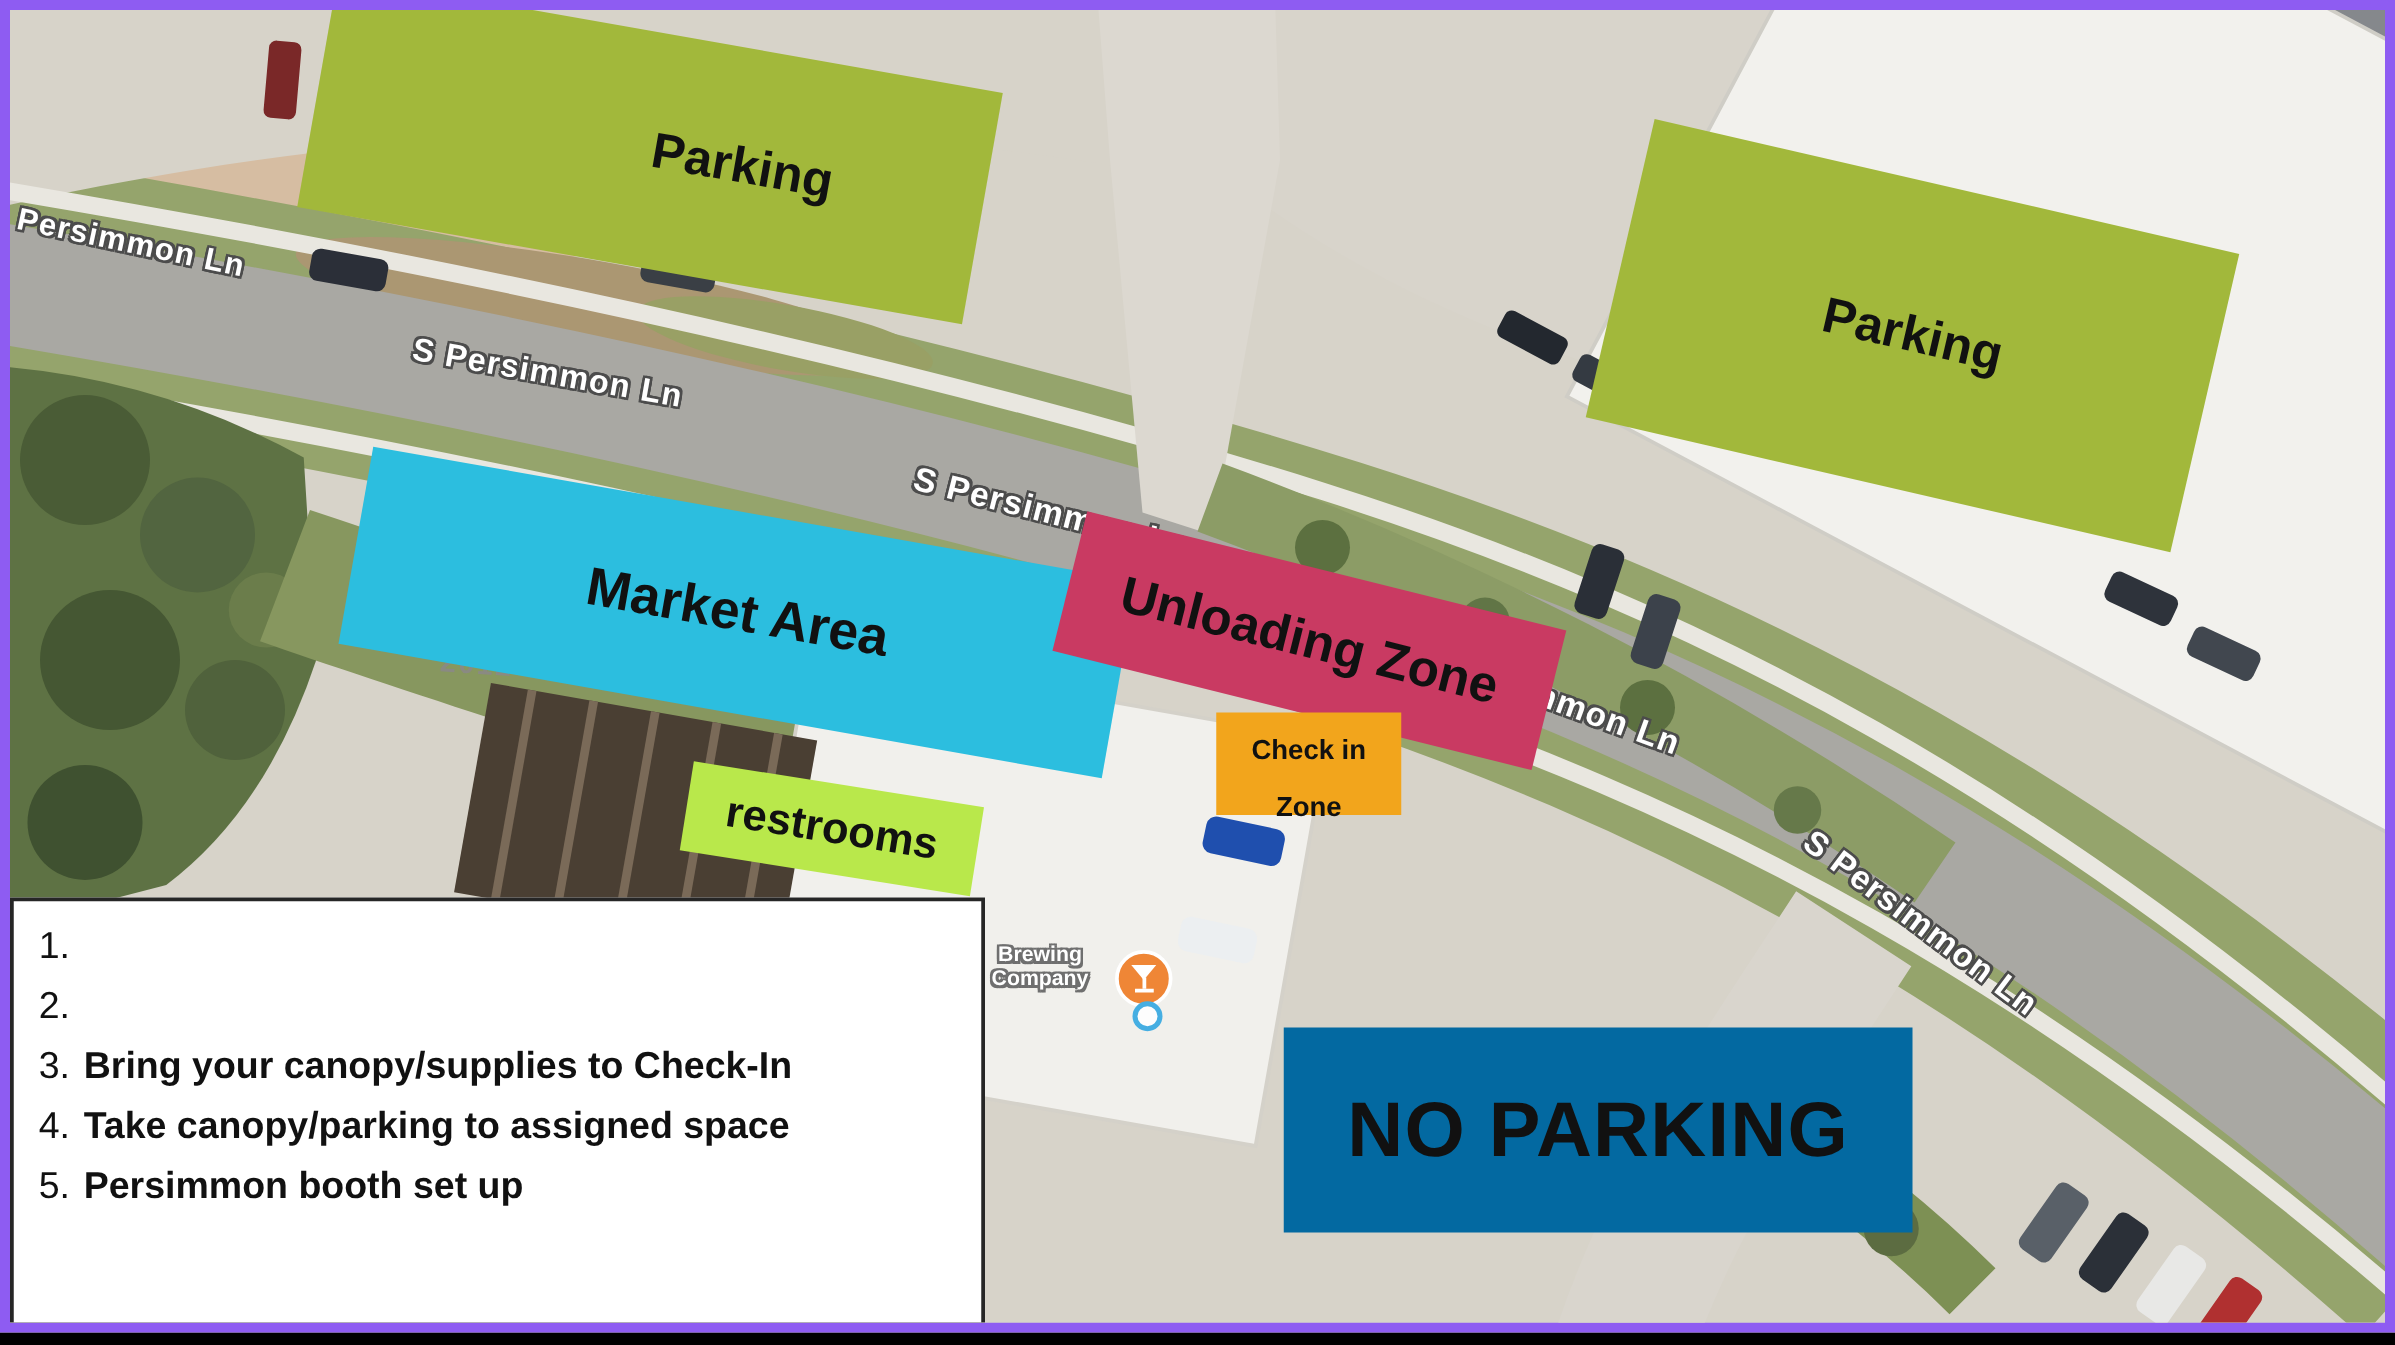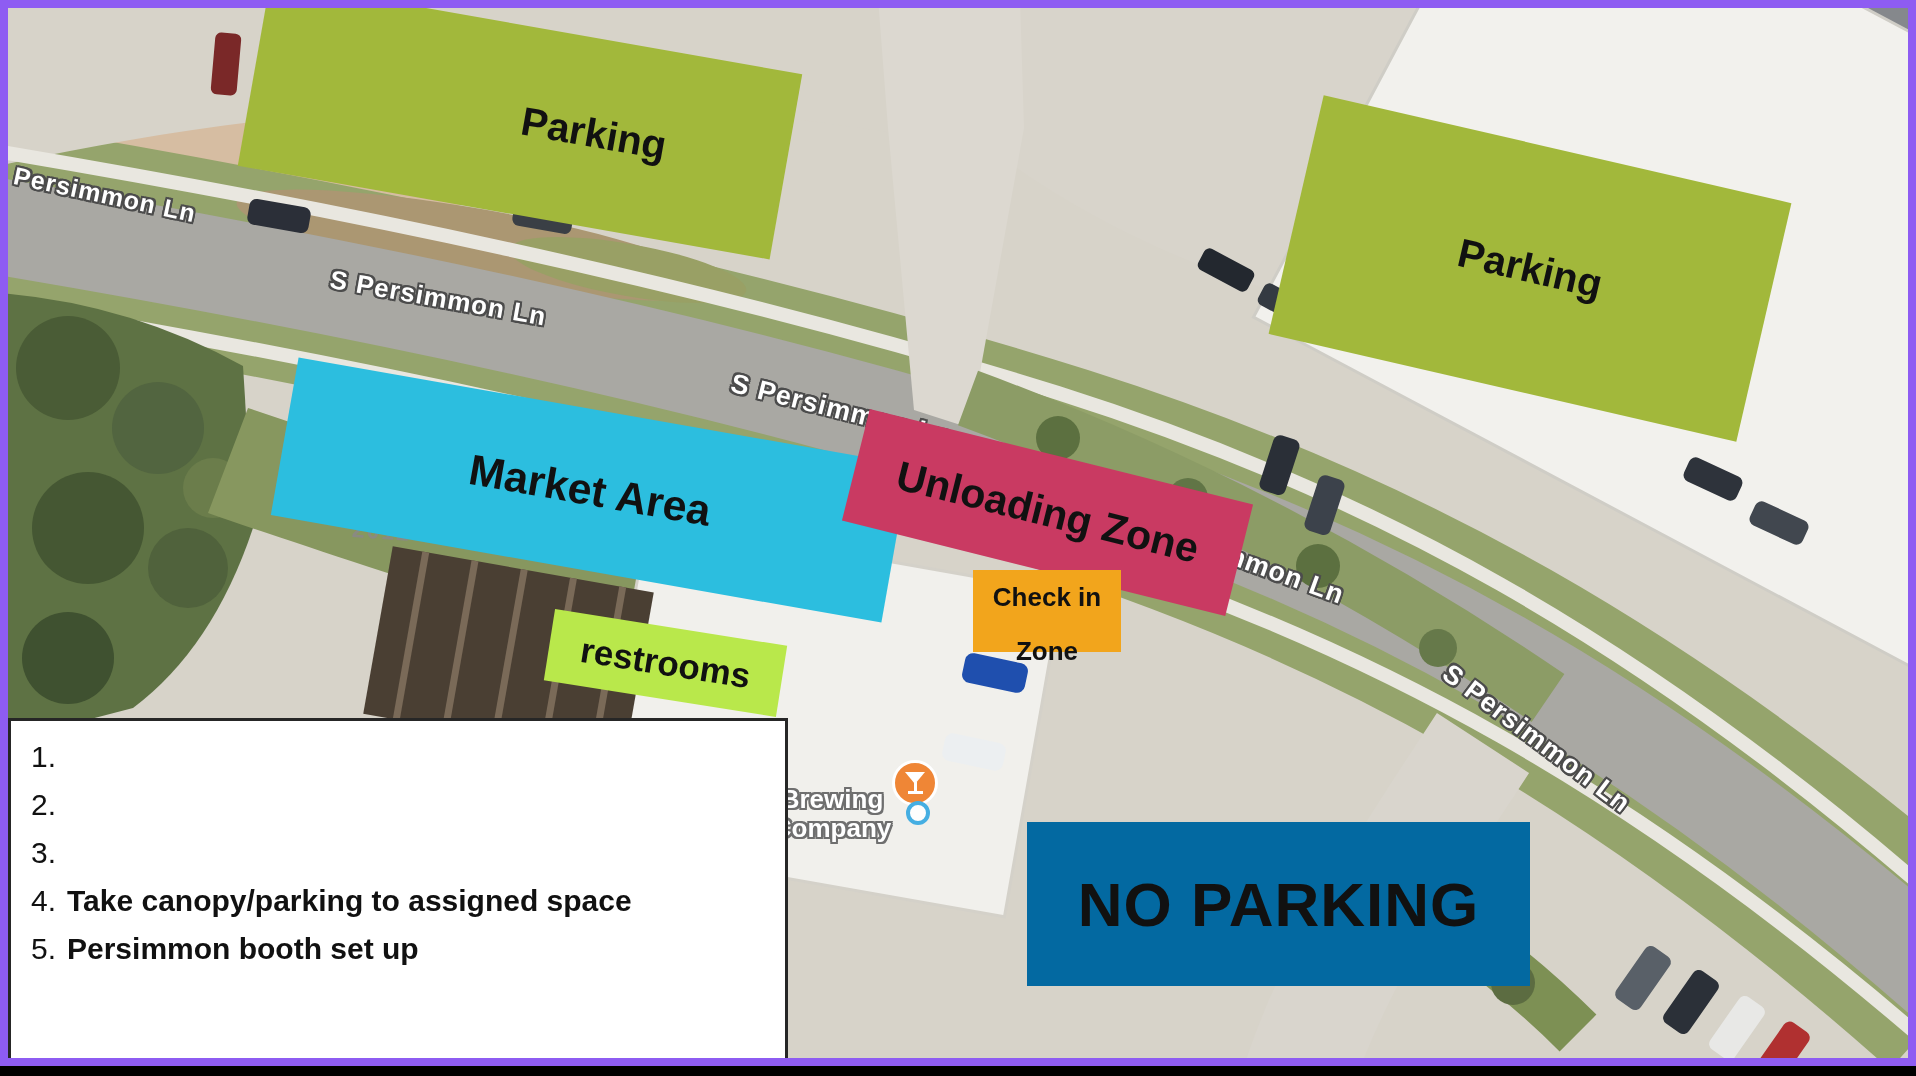--- a/index.html
+++ b/index.html
@@ -18,22 +18,22 @@
   .sl1{left:-16px;top:148px;font-size:25px;transform:rotate(12deg);}
   .sl2{left:325px;top:256px;font-size:26px;transform:rotate(10deg);}
   .sl3{left:727px;top:360px;font-size:27px;transform:rotate(14deg);}
   .sl4{left:1127px;top:496px;font-size:27px;transform:rotate(20deg);}
   .sl5{left:1447px;top:650px;font-size:27px;transform:rotate(37deg);}
   .addr-label{position:absolute;left:344px;top:510px;z-index:2;color:#8a8a82;font-weight:700;
     font-size:23px;letter-spacing:2px;transform:rotate(4deg);}
 
   
   .poi{position:absolute;z-index:2;}
-  .poi-name{left:753px;top:777px;width:142px;text-align:center;color:#fff;font-weight:700;
-    font-size:26px;line-height:1.1;
+  .poi-name{left:753px;top:747px;width:142px;text-align:center;color:#fff;font-weight:700;
+    font-size:17px;line-height:1.1;
     text-shadow:-2px -2px 0 #6f6f6f,2px -2px 0 #6f6f6f,-2px 2px 0 #6f6f6f,2px 2px 0 #6f6f6f,
                 0 -2px 0 #6f6f6f,0 2px 0 #6f6f6f,-2px 0 0 #6f6f6f,2px 0 0 #6f6f6f;}
   .poi-pin{left:884px;top:752px;width:46px;height:46px;border-radius:50%;
     border:3px solid #fff;box-sizing:border-box;display:flex;align-items:center;justify-content:center;}
   .poi-dot{left:898px;top:793px;width:24px;height:24px;border-radius:50%;background:#fdfdfd;
     border:4px solid #45aee2;box-sizing:border-box;}
   .glass{position:relative;width:22px;height:24px;}
   .glass .bowl{position:absolute;left:1px;top:1px;width:0;height:0;
     border-left:10px solid transparent;border-right:10px solid transparent;border-top:12px solid #fff;}
   .glass .stem{position:absolute;left:10px;top:11px;width:3px;height:9px;background:#fff;}
@@ -46,21 +46,21 @@
   .z-parking-nw{left:242px;top:18px;width:540px;height:188px;transform:rotate(10deg);
     z-index:3;font-size:40px;padding-left:150px;}
   .z-parking-ne{left:1282px;top:138px;width:480px;height:245px;transform:rotate(13deg);
     z-index:3;font-size:40px;}
   .z-market{left:272px;top:402px;width:620px;height:160px;transform:rotate(10deg);
     z-index:3;font-size:43px;}
   .z-unloading{left:842px;top:447px;width:395px;height:115px;transform:rotate(14deg);
     z-index:3;font-size:41px;white-space:nowrap;}
   .z-restrooms{left:540px;top:619px;width:235px;height:72px;transform:rotate(9deg);
     z-index:3;font-size:35px;}
-  .z-checkin{left:965px;top:562px;width:148px;height:82px;z-index:3;font-size:26px;line-height:1.05;}
+  .z-checkin{left:965px;top:562px;width:148px;height:82px;z-index:3;font-size:22px;line-height:1.05;}
   .z-noparking{left:1019px;top:814px;width:503px;height:164px;z-index:4;
     font-size:62px;font-weight:800;letter-spacing:1px;}
 
   
   .instructions{position:absolute;left:0;top:710px;width:780px;height:343px;z-index:5;
     background:#fff;border:3px solid #262626;box-sizing:border-box;padding:16px 18px 10px 20px;
     color:#111;}
   .instr-item{display:flex;margin-bottom:9px;font-size:30px;line-height:1.3;}
   .instr-item .num{flex:0 0 36px;font-weight:500;}
   .instr-item .txt{font-weight:700;max-width:640px;}
@@ -203,20 +203,21 @@
     <div class="instructions">
       <div id="instr-list">
           <div class="instr-item">
             <span class="num">1.</span>
           </div>
           <div class="instr-item">
             <span class="num">2.</span>
           </div>
           <div class="instr-item">
             <span class="num">3.</span>
+            <span class="txt">Bring your canopy/supplies to Check-In</span>
           </div>
           <div class="instr-item">
             <span class="num">4.</span>
             <span class="txt">Take canopy/parking to assigned space</span>
           </div>
           <div class="instr-item">
             <span class="num">5.</span>
             <span class="txt">Persimmon booth set up</span>
           </div>
         </div>

